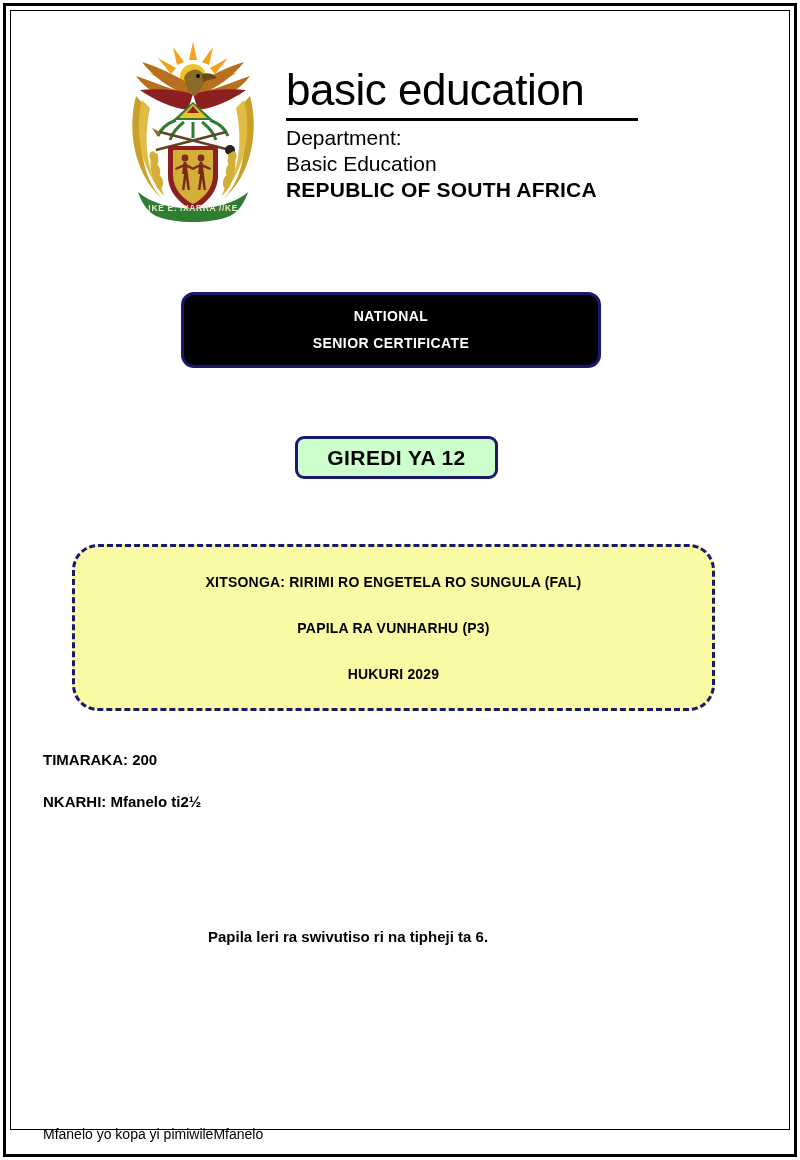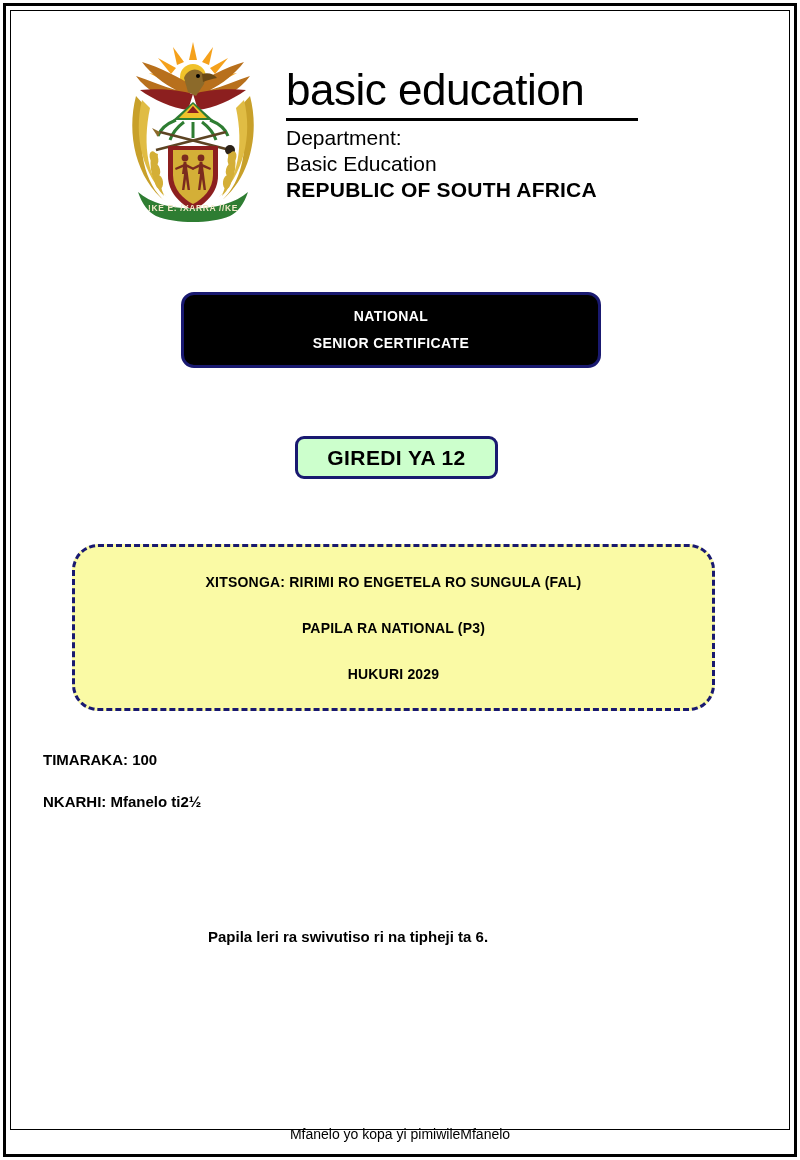--- a/index.html
+++ b/index.html
@@ -190,21 +190,21 @@
     color: #000000;
   }
 
   
   .footer {
     position: absolute;
     left: 43px;
     right: 43px;
     top: 1126px;
     display: flex;
-    justify-content: center;
+    justify-content: flex-start;
     align-items: baseline;
     font-size: 14px;
     color: #000000;
   }
   .footer-left, .footer-right { white-space: nowrap; }
 </style>
 </head>
 <body>
 
 <div class="page">
@@ -305,26 +305,26 @@
       <div class="nsc-line">NATIONAL</div>
       <div class="nsc-line">SENIOR CERTIFICATE</div>
     </div>
 
     <div class="grade-box">
       <div class="grade-text">GIREDI YA 12</div>
     </div>
 
     <div class="subject-box">
       <div class="subject-line">XITSONGA: RIRIMI RO ENGETELA RO SUNGULA (FAL)</div>
-      <div class="subject-line">PAPILA RA NATIONAL (P3)</div>
+      <div class="subject-line">PAPILA RA VUNHARHU (P3)</div>
       <div class="subject-line">HUKURI 2029</div>
     </div>
 
     <div class="meta-block">
-      <div class="meta-line">TIMARAKA: 100</div>
+      <div class="meta-line">TIMARAKA: 200</div>
       <div class="meta-line">NKARHI: Mfanelo ti2½</div>
     </div>
 
     <div class="page-notice">Papila leri ra swivutiso ri na tipheji ta 6.</div>
 
     <div class="footer">
       <div class="footer-left">Mfanelo yo kopa yi pimiwile</div>
       <div class="footer-right">Mfanelo</div>
     </div>
 

